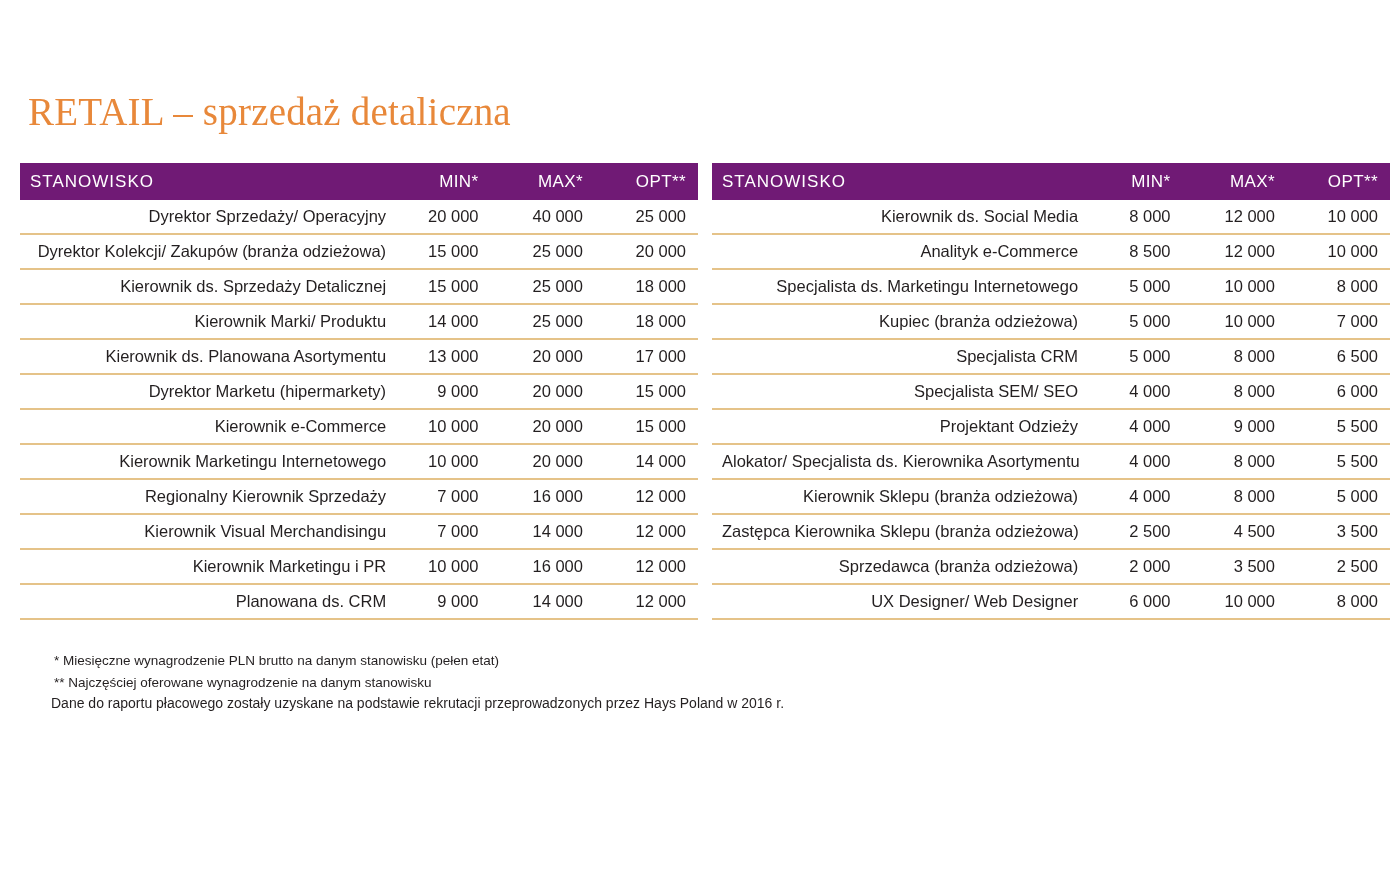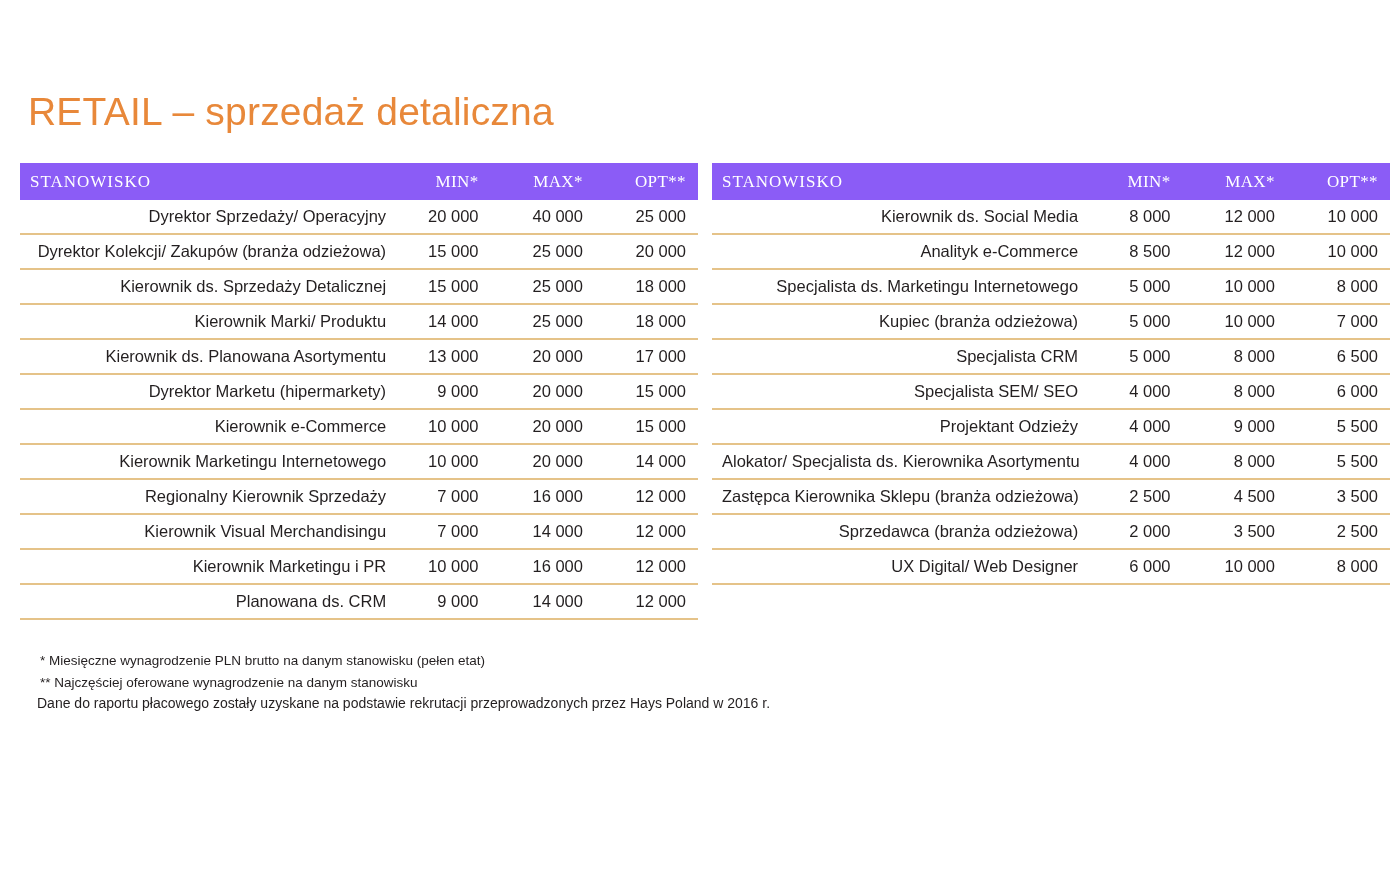--- a/index.html
+++ b/index.html
@@ -27,20 +27,21 @@
   .page-title {
     position: absolute;
     left: 28px;
     top: 88px;
     font-size: 39px;
     line-height: 48px;
     font-weight: 300;
     letter-spacing: 0.2px;
     color: #E8883A;
     white-space: nowrap;
+    font-family: Liberation Serif, serif;
   }
 
   
   .tables {
     position: absolute;
     left: 0;
     top: 163px;
     width: 1400px;
   }
   .table-wrap {
@@ -56,22 +57,21 @@
     table-layout: fixed;
   }
   table.salary th,
   table.salary td {
     padding: 0;
     vertical-align: middle;
   }
 
   
   thead tr {
-    background: #8b5cf6;
-    font-family: Liberation Serif, serif;
+    background: #701a75;
   }
   thead th {
     height: 37px;
     color: #ffffff;
     font-size: 17px;
     font-weight: 400;
     letter-spacing: 0.6px;
   }
   thead th.col-pos {
     text-align: left;
@@ -107,21 +107,21 @@
 
   
   col.c-pos { width: 54%; }
   col.c-min { width: 15.4%; }
   col.c-max { width: 15.4%; }
   col.c-opt { width: 15.2%; }
 
   
   .footnotes {
     position: absolute;
-    left: 40px;
+    left: 54px;
     top: 650px;
     width: 820px;
   }
   .footnote {
     font-size: 13.5px;
     line-height: 21.5px;
     color: #231f20;
     white-space: nowrap;
   }
   .footnote.note-source {
@@ -291,33 +291,39 @@
               <td class="col-num">9 000</td>
               <td class="col-num">5 500</td>
             </tr>
             <tr>
               <td class="col-pos">Alokator/ Specjalista ds. Kierownika Asortymentu</td>
               <td class="col-num">4 000</td>
               <td class="col-num">8 000</td>
               <td class="col-num">5 500</td>
             </tr>
             <tr>
+              <td class="col-pos">Kierownik Sklepu (branża odzieżowa)</td>
+              <td class="col-num">4 000</td>
+              <td class="col-num">8 000</td>
+              <td class="col-num">5 000</td>
+            </tr>
+            <tr>
               <td class="col-pos">Zastępca Kierownika Sklepu (branża odzieżowa)</td>
               <td class="col-num">2 500</td>
               <td class="col-num">4 500</td>
               <td class="col-num">3 500</td>
             </tr>
             <tr>
               <td class="col-pos">Sprzedawca (branża odzieżowa)</td>
               <td class="col-num">2 000</td>
               <td class="col-num">3 500</td>
               <td class="col-num">2 500</td>
             </tr>
             <tr>
-              <td class="col-pos">UX Digital/ Web Designer</td>
+              <td class="col-pos">UX Designer/ Web Designer</td>
               <td class="col-num">6 000</td>
               <td class="col-num">10 000</td>
               <td class="col-num">8 000</td>
             </tr>
           </tbody>
       </table>
     </div>
 
   </div>
 

